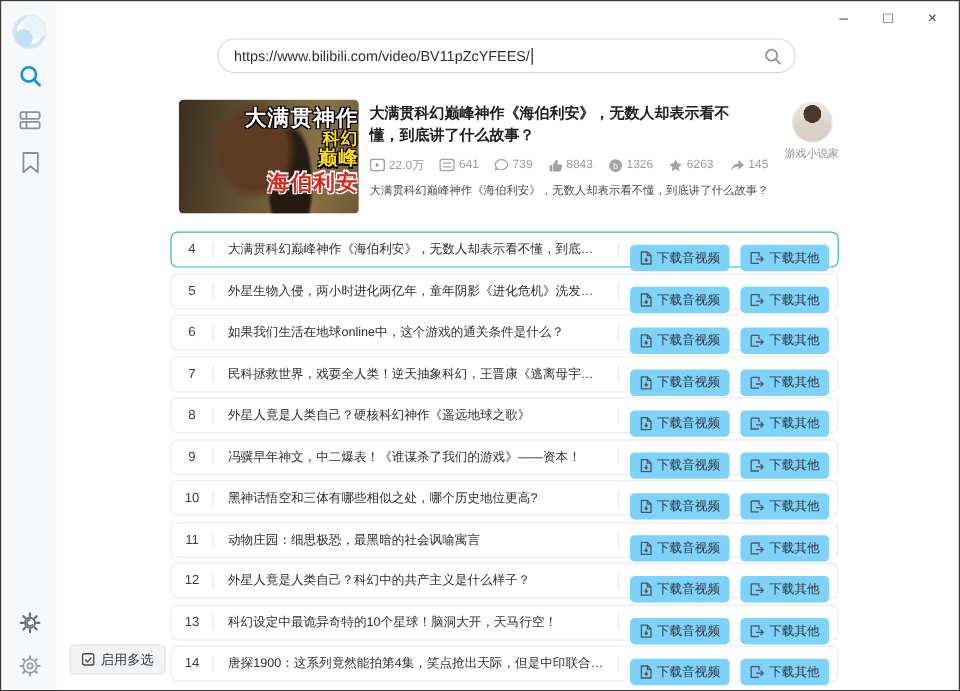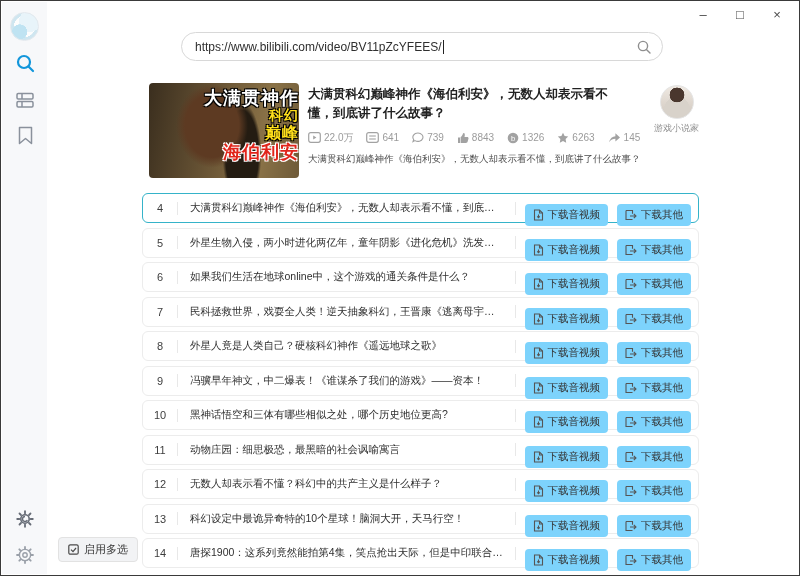--- a/index.html
+++ b/index.html
@@ -404,21 +404,21 @@
             <path d="M1 1.5 h6.5 v3.2 M7.5 10.5 h-6.5 v-9" fill="none" stroke="#555" stroke-width="1.1"></path>
             <path d="M5 7 h6 M8.8 4.8 l2.2 2.2 l-2.2 2.2" fill="none" stroke="#555" stroke-width="1.1"></path>
           </svg>
         <span class="btn-label">下载其他</span>
       </div>
     </div>
 
     <div class="row">
       <div class="row-index">12</div>
       <div class="row-div"></div>
-      <div class="row-title">无数人却表示看不懂？科幻中的共产主义是什么样子？</div>
+      <div class="row-title">外星人竟是人类自己？科幻中的共产主义是什么样子？</div>
       <div class="row-div"></div>
       <div class="row-btn">
         <svg width="11" height="12" viewBox="0 0 11 12">
             <path d="M1.5 1 h5 l3 3 v7 h-8 z" fill="none" stroke="#555" stroke-width="1.1"></path>
             <path d="M6.5 1 v3 h3" fill="none" stroke="#555" stroke-width="1.1"></path>
             <path d="M5.5 5.5 v3 M4.2 7.3 l1.3 1.4 l1.3 -1.4" fill="none" stroke="#555" stroke-width="1.1"></path>
           </svg>
         <span class="btn-label">下载音视频</span>
       </div>
       <div class="row-btn">

